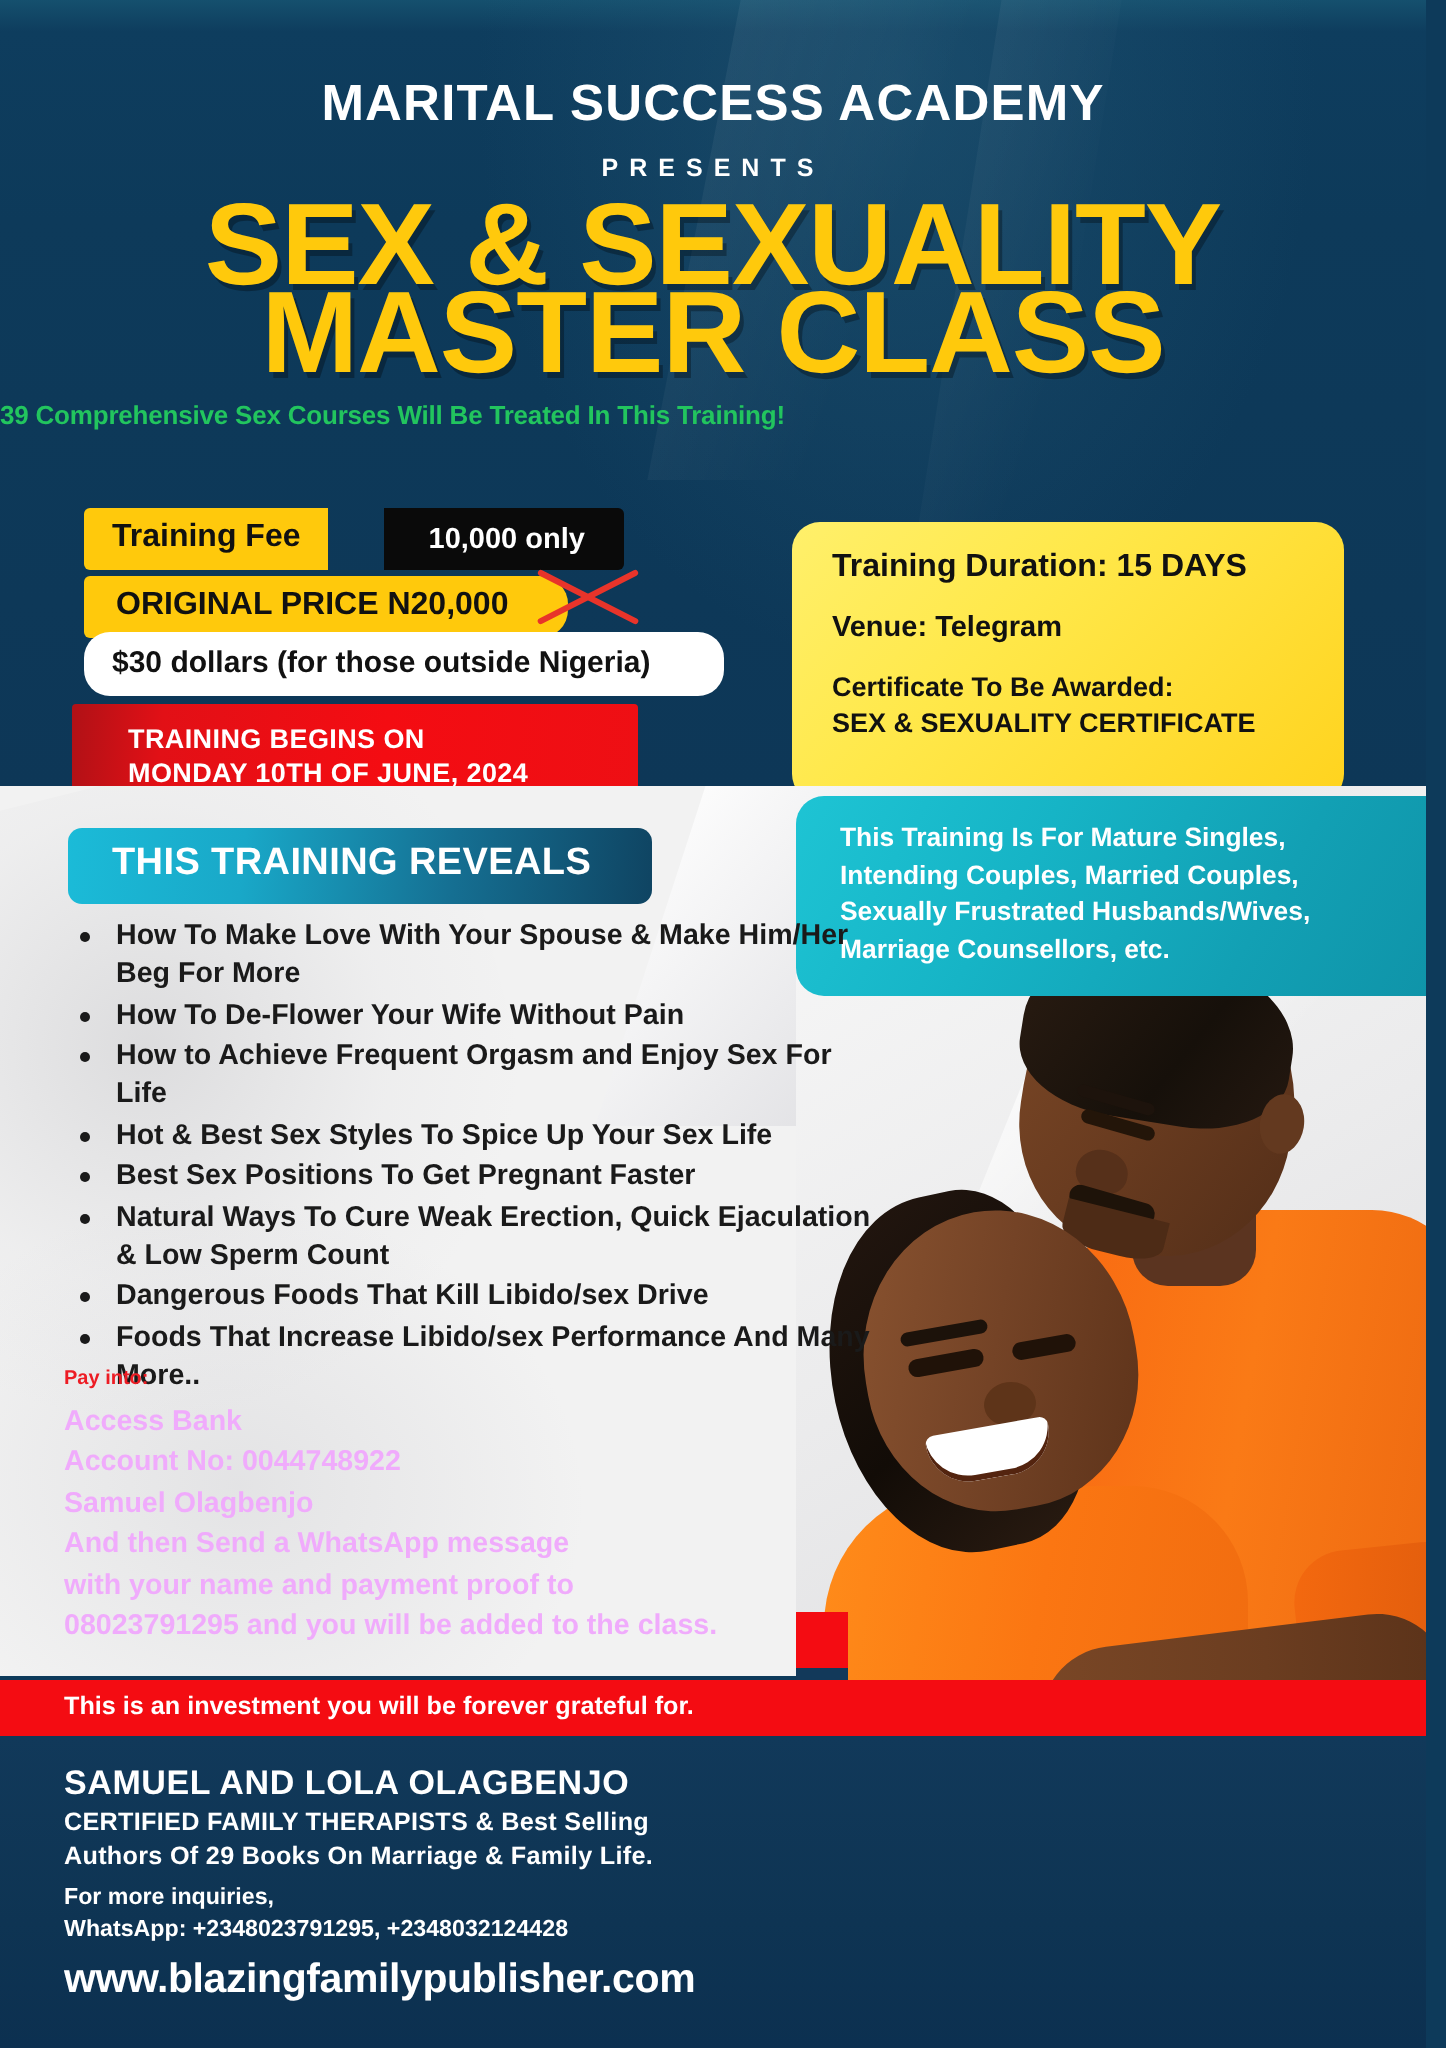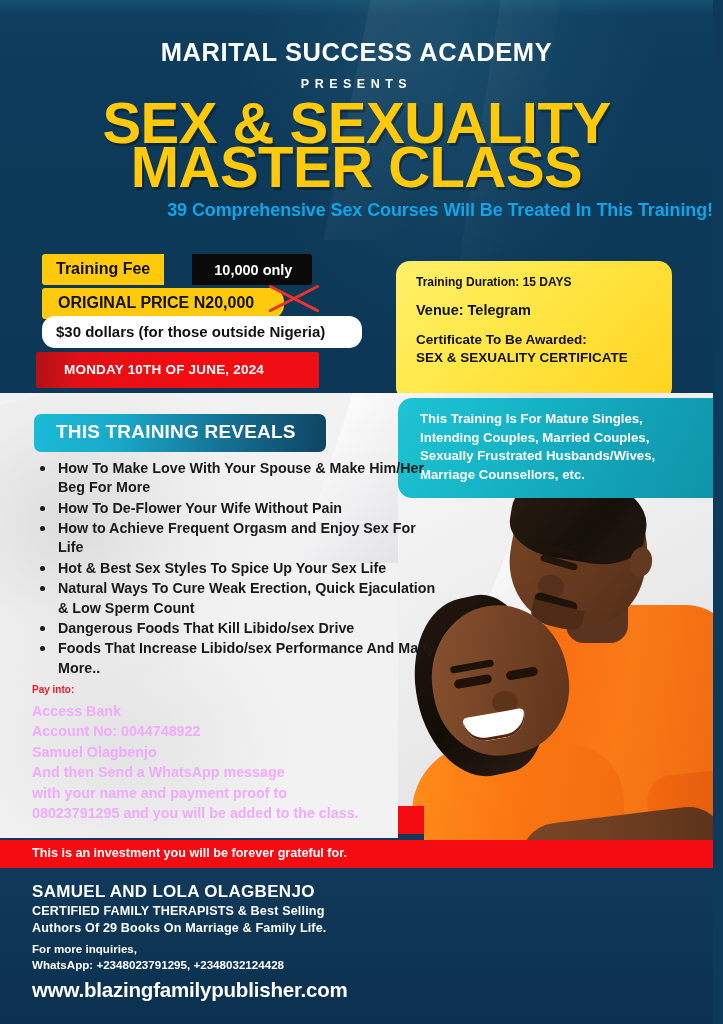--- a/index.html
+++ b/index.html
@@ -43,22 +43,22 @@
   .bigtitle {
     position:absolute; left:0; width:100%; text-align:center;
     color:#FFC90C; font-weight:bold; line-height:.92;
     font-size:58px; letter-spacing:-.5px;
     text-shadow:2px 3px 0 rgba(0,0,0,.30);
   }
   .bigtitle.l1 { top:96px; }
   .bigtitle.l2 { top:140px; }
   .subtitle {
     position:absolute; top:200px; left:0; width:100%;
-    text-align:right; color:#0ea5e9;
-    font-size:18px; font-weight:bold; letter-spacing:-.1px;
+    text-align:left; color:#22c55e;
+    font-size:13px; font-weight:bold; letter-spacing:-.1px;
   }
 
   
   .fee-row { position:absolute; left:42px; top:254px; display:flex; align-items:stretch; }
   .fee-label {
     background:#FFC90C; color:#111; font-weight:bold; font-size:16px;
     padding:6px 14px 7px; border-radius:3px 0 0 3px; white-space:nowrap;
   }
   .fee-amount {
     background:#0a0a0a; color:#fff; font-weight:bold; font-size:14.5px;
@@ -91,21 +91,21 @@
     padding:9px 0 10px 28px; border-radius:2px; letter-spacing:.2px;
   }
 
   
   .yellowcard {
     position:absolute; left:396px; top:261px; width:276px; height:140px;
     background:linear-gradient(135deg,#FFF06B 0%,#FFE84A 38%,#FFD31E 100%);
     border-radius:14px;
     padding:14px 0 0 20px; color:#111;
   }
-  .yc-dur { font-size:12px; font-weight:bold; margin-bottom:13px; }
+  .yc-dur { font-size:16px; font-weight:bold; margin-bottom:13px; }
   .yc-venue { font-size:14.5px; font-weight:bold; margin-bottom:13px; }
   .yc-cert { font-size:13.5px; font-weight:bold; line-height:1.34; }
 
   
   .whitebody {
     position:absolute; left:0; top:393px; width:723px; height:445px;
     background:#F2F2F2;
     overflow:hidden;
   }
   .wm1 {
@@ -325,20 +325,21 @@
 
   <div class="orig-row">ORIGINAL PRICE N20,000</div>
   <div class="xmark">
       <span></span>
       <span></span>
     </div>
 
   <div class="dollar-row">$30 dollars (for those outside Nigeria)</div>
 
   <div class="datebox">
+    <div>TRAINING BEGINS ON</div>
     <div>MONDAY 10TH OF JUNE, 2024</div>
   </div>
 
   <div class="yellowcard">
     <div class="yc-dur">Training Duration: 15 DAYS</div>
     <div class="yc-venue">Venue: Telegram</div>
     <div class="yc-cert">
       <div>Certificate To Be Awarded:</div>
       <div>SEX &amp; SEXUALITY CERTIFICATE</div>
     </div>
@@ -391,20 +392,21 @@
     <div>Intending Couples, Married Couples,</div>
     <div>Sexually Frustrated Husbands/Wives,</div>
     <div>Marriage Counsellors, etc.</div>
   </div>
 
   <ul class="bullets">
     <li>How To Make Love With Your Spouse &amp; Make Him/Her Beg For More</li>
     <li>How To De-Flower Your Wife Without Pain</li>
     <li>How to Achieve Frequent Orgasm and Enjoy Sex For Life</li>
     <li>Hot &amp; Best Sex Styles To Spice Up Your Sex Life</li>
+    <li>Best Sex Positions To Get Pregnant Faster</li>
     <li>Natural Ways To Cure Weak Erection, Quick Ejaculation &amp; Low Sperm Count</li>
     <li>Dangerous Foods That Kill Libido/sex Drive</li>
     <li>Foods That Increase Libido/sex Performance And Many More..</li>
   </ul>
 
   <div class="paytitle">Pay into:</div>
   <div class="paylines">
     <div>Access Bank</div>
     <div>Account No: 0044748922</div>
     <div>Samuel Olagbenjo</div>

